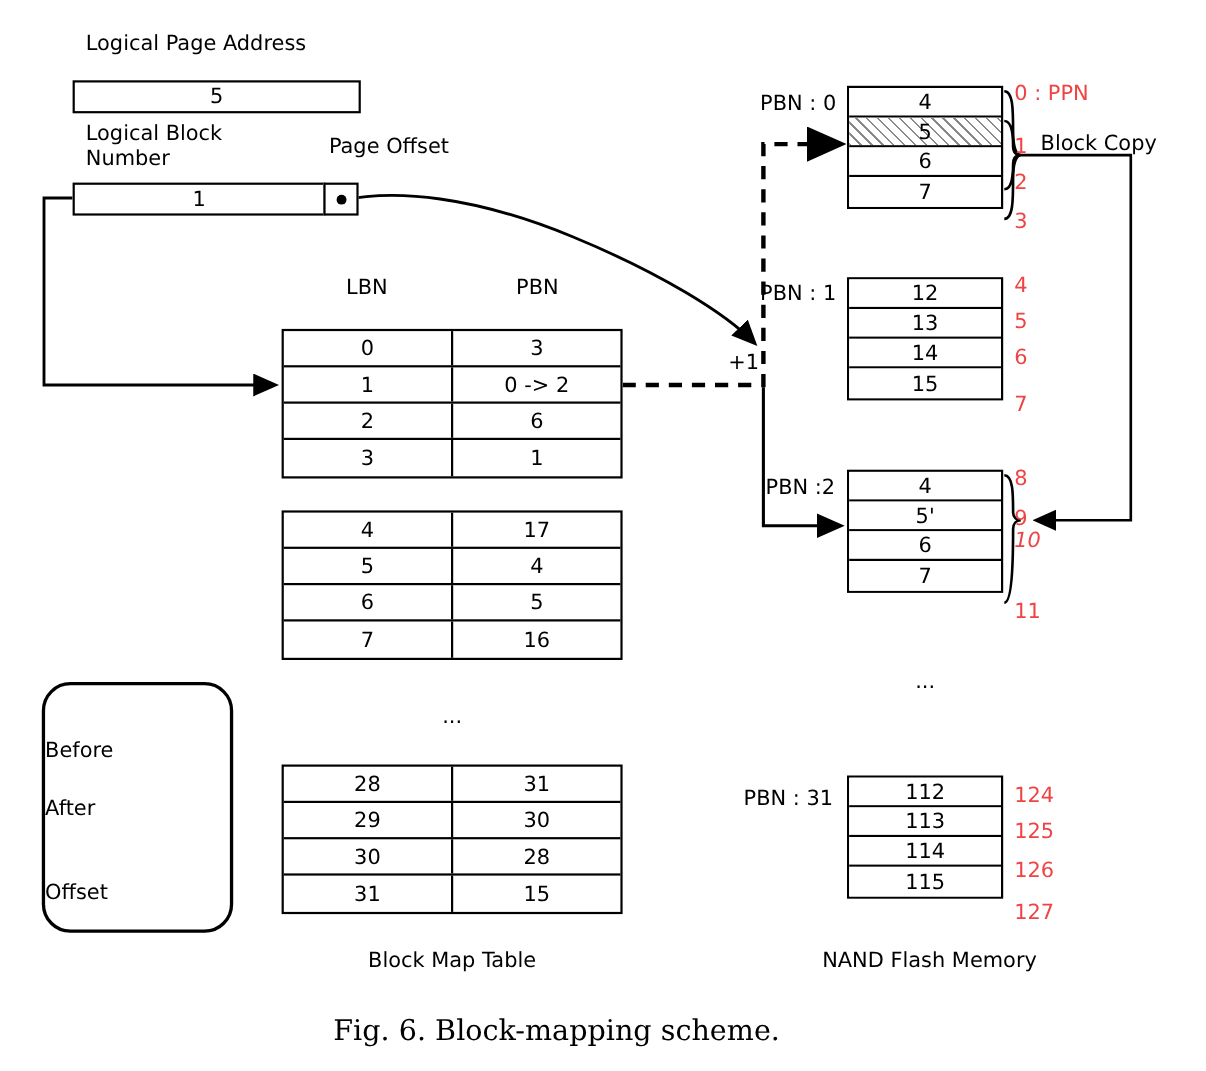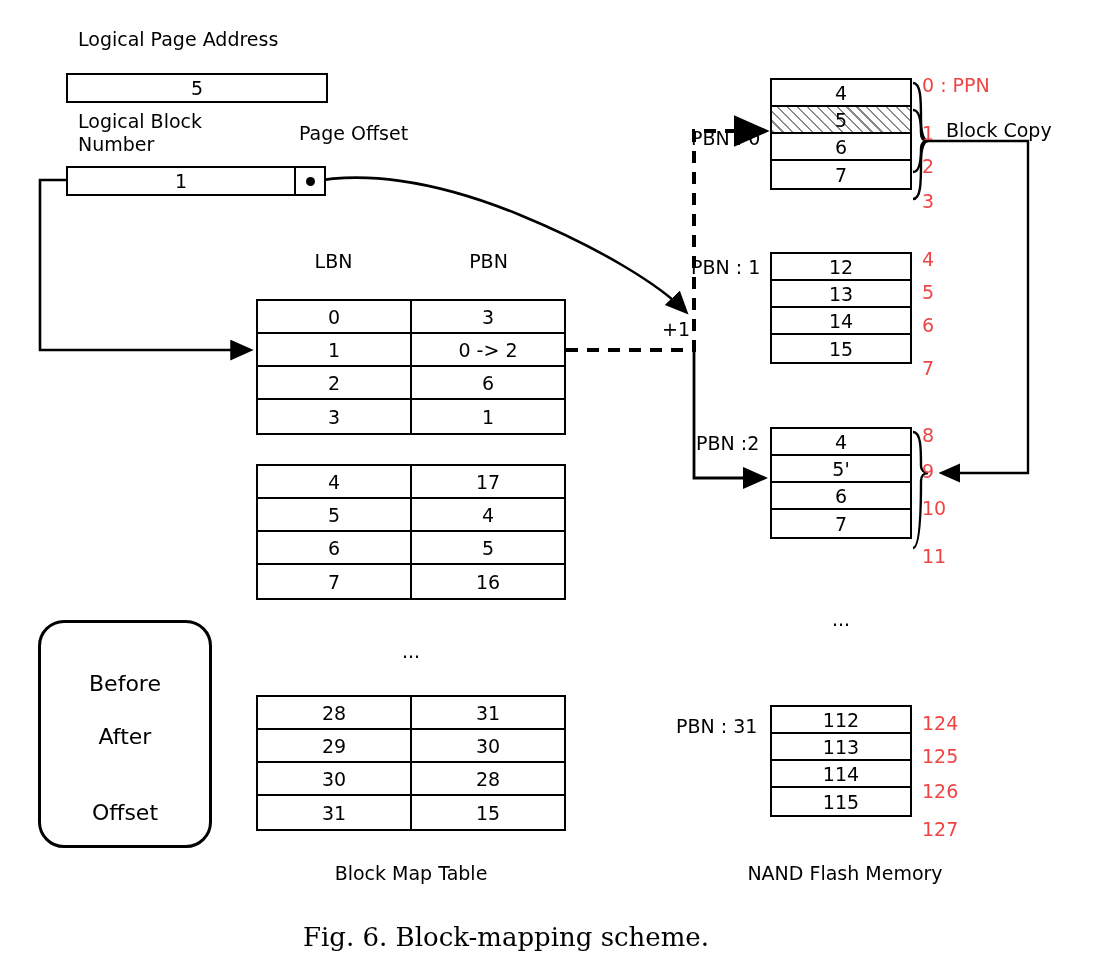--- a/index.html
+++ b/index.html
@@ -29,21 +29,21 @@
   .nandblock{position:absolute;border:2px solid #000;box-sizing:border-box;background:#fff;width:142px;}
   .nandblock .page{height:27px;box-sizing:border-box;border-bottom:2px solid #000;
        display:flex;align-items:center;justify-content:center;font-size:19px;background:#fff;}
   .nandblock .page:last-child{border-bottom:none;}
   .nandblock .page.hatch{
     background-image:repeating-linear-gradient(45deg,#8a8a8a 0 1.5px,rgba(0,0,0,0) 1.5px 7px);
   }
 
   
   .legend{position:absolute;border:3px solid #000;border-radius:26px;box-sizing:border-box;background:#fff;}
-  .legend .lrow{position:absolute;width:100%;text-align:center;font-size:22px;}
+  .legend .lrow{position:absolute;width:100%;font-size:19px;}
 
   .caption{position:absolute;width:1012px;text-align:center;
            font-family:"DejaVu Serif","Liberation Serif",serif;font-size:26px;}
 </style>
 </head>
 <body>
 
 <div id="stage">
 
   <svg id="wires" viewBox="0 0 1096 974" xmlns="http://www.w3.org/2000/svg">
@@ -184,21 +184,21 @@
   <div class="lbl ctr" style="left:256px;top:862px;width:310px;">Block Map Table</div>
 
   <div class="lbl" style="left:662px;top:318px;">+1</div>
 
   <div class="legend" style="left:38px;top:620px;width:174px;height:228px;">
     <div class="lrow" style="top:48px;">Before</div>
     <div class="lrow" style="top:101px;">After</div>
     <div class="lrow" style="top:155px;margin-top:22px;">Offset</div>
   </div>
 
-  <div class="lbl" style="left:691px;top:83px;margin-top:44px;">PBN : 0</div>
+  <div class="lbl" style="left:691px;top:83px;">PBN : 0</div>
   <div class="nandblock" style="left:770px;top:78px;">
     <div class="page">4</div>
     <div class="page hatch">5</div>
     <div class="page">6</div>
     <div class="page">7</div>
   </div>
   <div class="lbl gray" style="left:922px;top:74px;">0 : PPN</div>
   <div class="lbl gray" style="left:922px;top:122px;">1</div>
   <div class="lbl gray" style="left:922px;top:155px;">2</div>
   <div class="lbl gray" style="left:922px;top:190px;">3</div>
@@ -218,21 +218,21 @@
 
   <div class="lbl" style="left:696px;top:432px;">PBN :2</div>
   <div class="nandblock" style="left:770px;top:427px;">
     <div class="page">4</div>
     <div class="page">5'</div>
     <div class="page">6</div>
     <div class="page">7</div>
   </div>
   <div class="lbl gray" style="left:922px;top:424px;">8</div>
   <div class="lbl gray" style="left:922px;top:460px;">9</div>
-  <div class="lbl gray" style="left:922px;top:497px;">10</div>
+  <div class="lbl gray" style="left:922px;top:480px;font-style:italic;">10</div>
   <div class="lbl gray" style="left:922px;top:545px;">11</div>
 
   <div class="lbl ctr" style="left:770px;top:608px;width:142px;">...</div>
 
   <div class="lbl" style="left:676px;top:715px;">PBN : 31</div>
   <div class="nandblock" style="left:770px;top:705px;">
     <div class="page">112</div>
     <div class="page">113</div>
     <div class="page">114</div>
     <div class="page">115</div>

